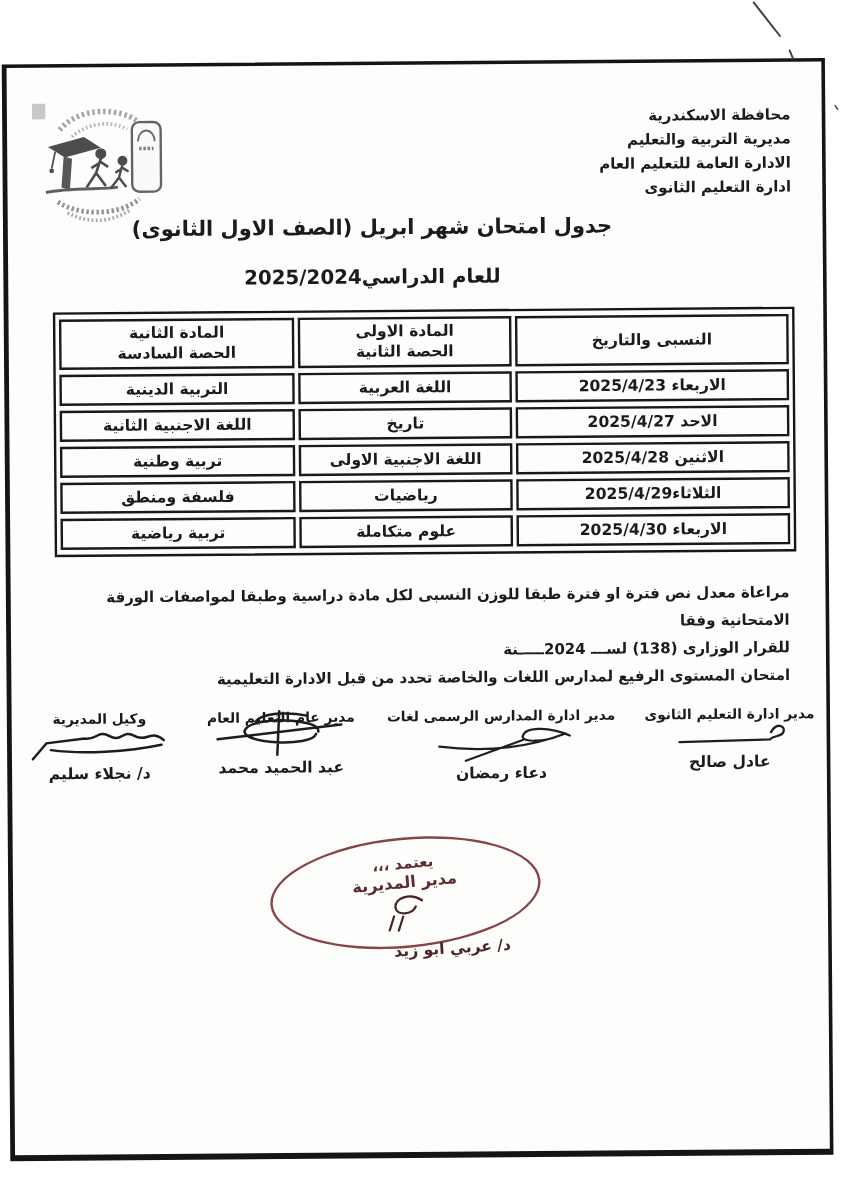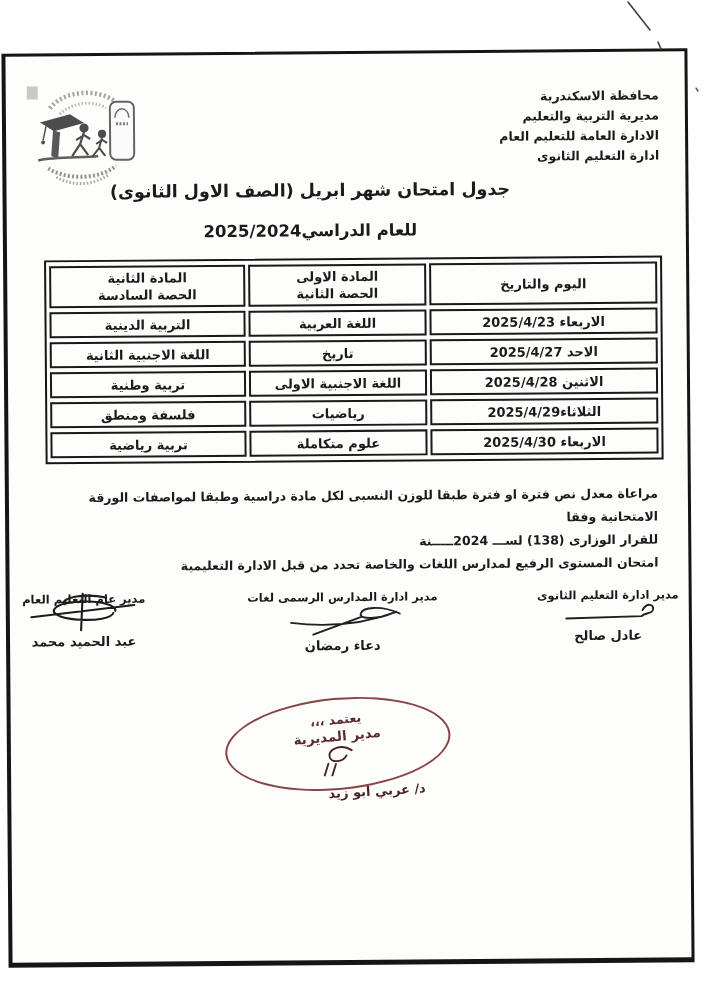--- a/index.html
+++ b/index.html
@@ -130,21 +130,21 @@
 
   <table class="exam">
     <colgroup>
         <col class="col-date">
         <col class="col-s1">
         <col class="col-s2">
       </colgroup>
     <thead>
       <tr>
         <th>
-          <span>اليوم والتاريخ</span>
+          <span>النسبى والتاريخ</span>
         </th>
         <th>
           <div>المادة الاولى</div>
           <div>الحصة الثانية</div>
         </th>
         <th>
           <div>المادة الثانية</div>
           <div>الحصة السادسة</div>
         </th>
       </tr>
@@ -199,20 +199,27 @@
       </svg>
       <div class="sig-name">دعاء رمضان</div>
     </div>
     <div class="sig-block s3">
       <div class="sig-title">مدير عام التعليم العام</div>
       <svg class="sig-scribble" width="128" height="42" viewBox="0 0 130 44">
         <path d="M98,22 C100,10 40,8 34,20 C28,32 92,36 96,24 M64,4 L62,42 M118,16 L10,28 M88,8 C70,4 50,6 44,12" stroke="#1d1d1d" stroke-width="2.2" fill="none" stroke-linecap="round"></path>
       </svg>
       <div class="sig-name">عبد الحميد محمد</div>
     </div>
+    <div class="sig-block s4">
+      <div class="sig-title">وكيل المديرية</div>
+      <svg class="sig-scribble" width="126" height="32" viewBox="0 0 130 34">
+        <path d="M122,14 C112,4 106,16 96,10 C86,4 84,16 74,10 C64,4 62,14 52,12 L18,16 L6,30 M120,18 C90,24 50,26 22,22" stroke="#1d1d1d" stroke-width="2.2" fill="none" stroke-linecap="round"></path>
+      </svg>
+      <div class="sig-name">د/ نجلاء سليم</div>
+    </div>
   </div>
 
   <div class="stamp">
     <div class="stamp-oval">
       <div class="stamp-line1" style="color:#5d2c2c">يعتمد ،،،</div>
       <div class="stamp-line2" style="color:#5d2c2c">مدير المديرية</div>
       <svg width="58" height="32" viewBox="0 0 60 34">
         <path d="M44,8 C34,0 20,4 20,12 C20,20 34,20 38,13 M18,20 l-5,12 M26,21 l-5,12" stroke="#4a2424" stroke-width="2" fill="none" stroke-linecap="round"></path>
       </svg>
     </div>

